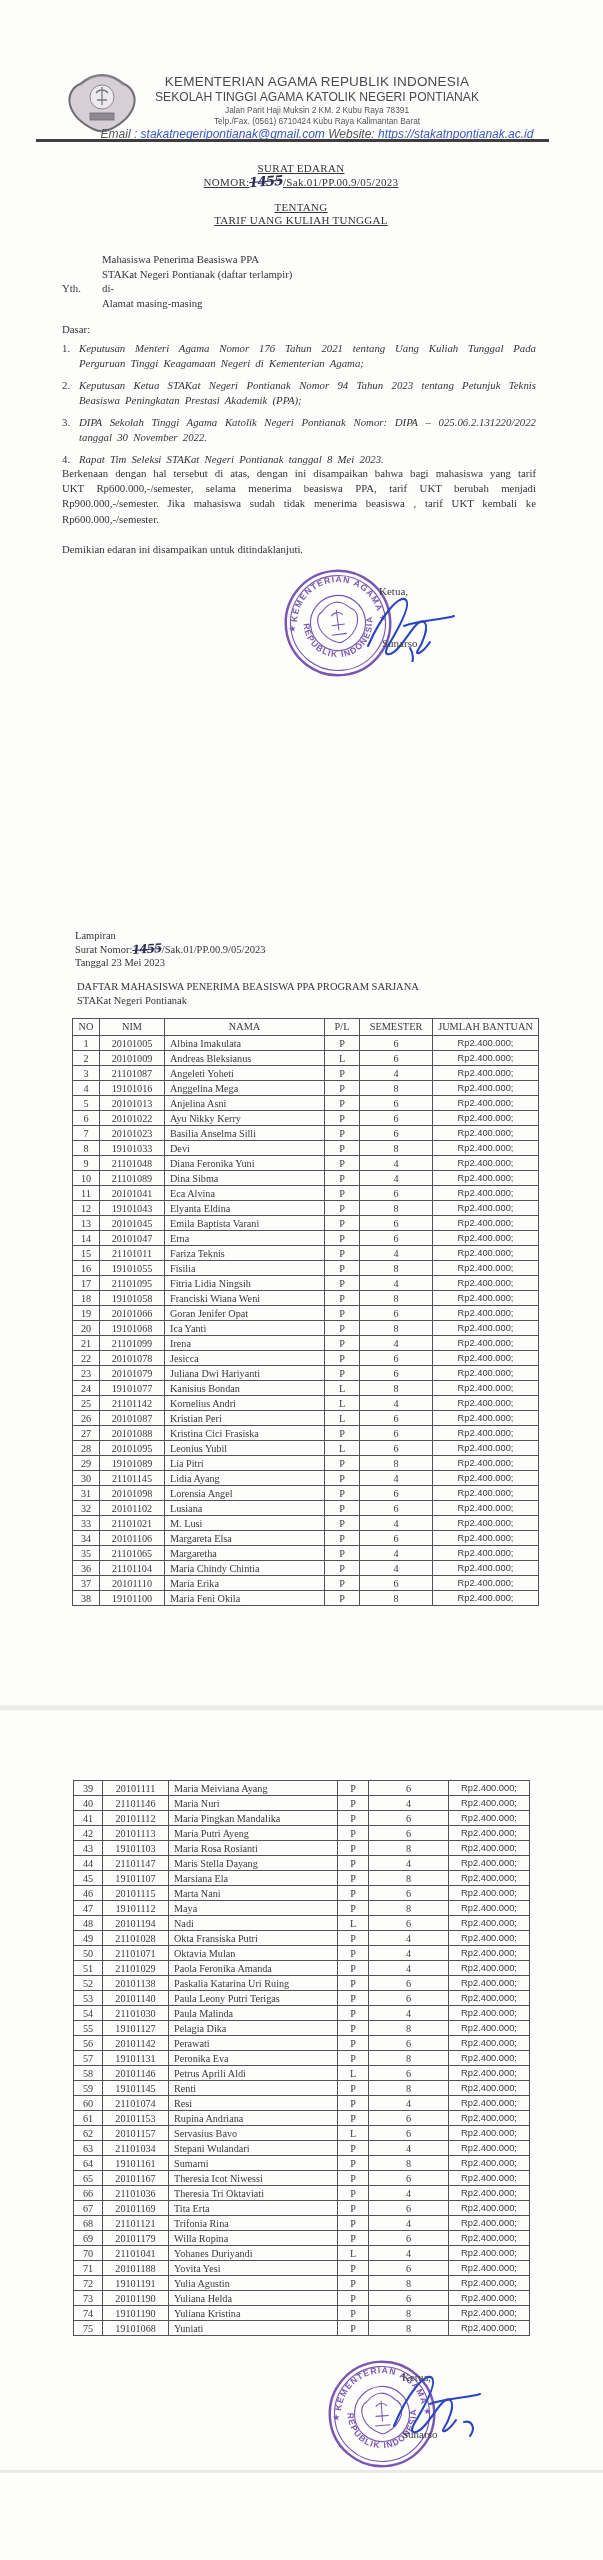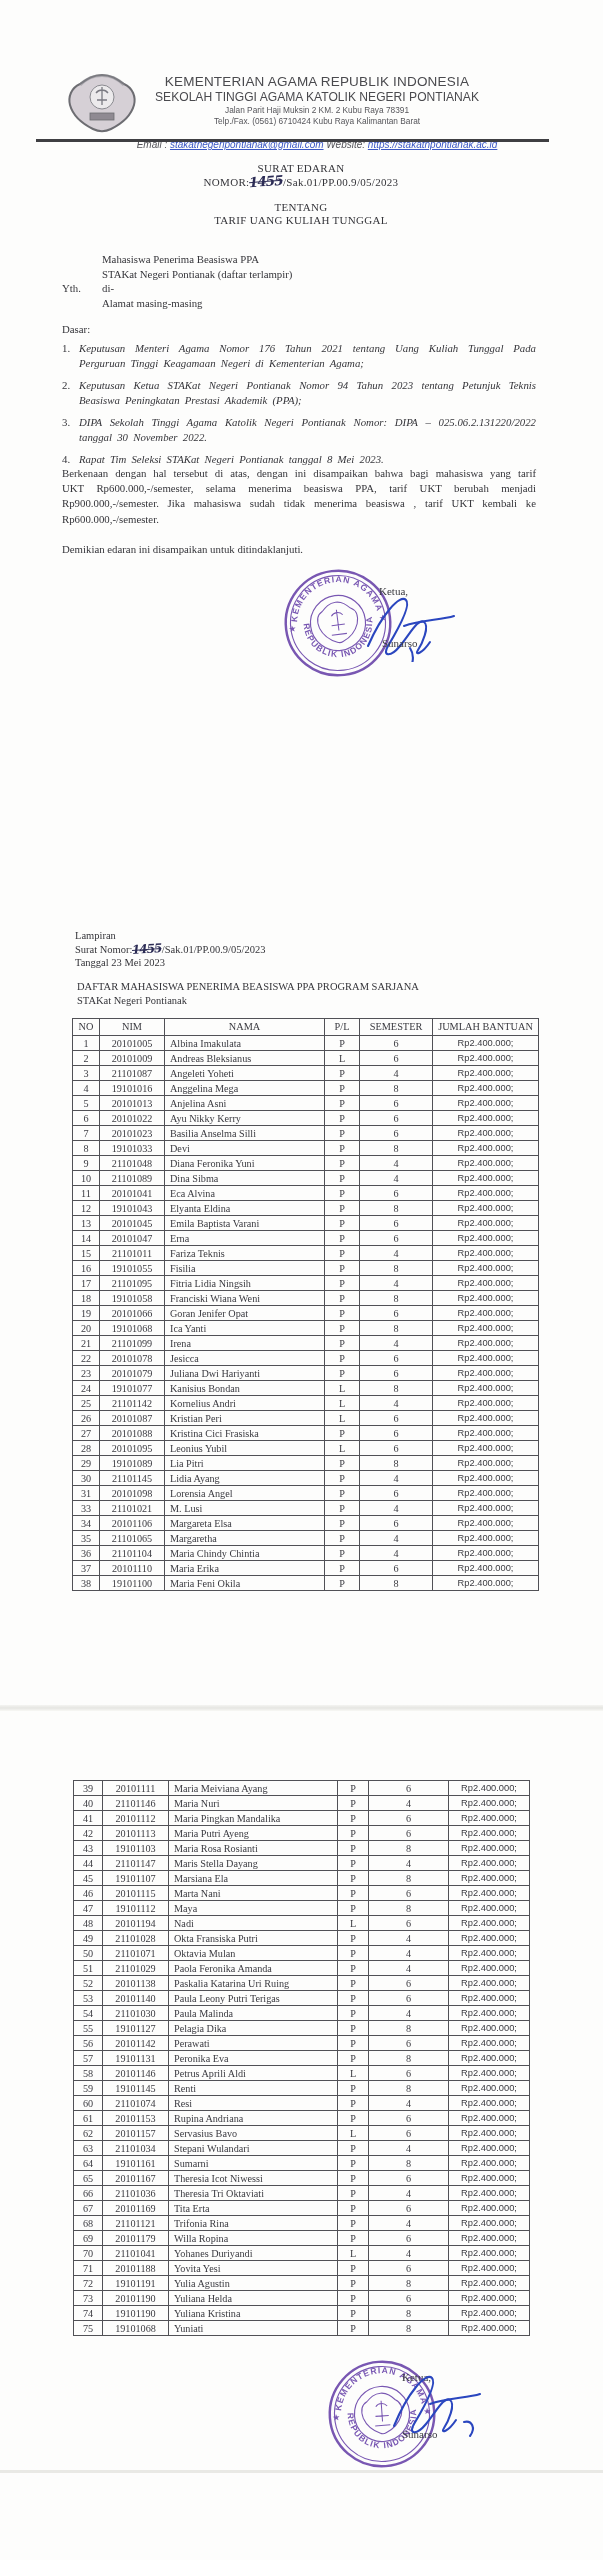--- a/index.html
+++ b/index.html
@@ -6,27 +6,27 @@
   .page{position:relative;width:603px;height:2560px;background:#fdfdfc;overflow:hidden;
         font-family:"Liberation Serif",serif;color:#35353a;}
 
   .abs{position:absolute;}
 
   
   .letterhead-text{top:74px;left:100px;width:434px;text-align:center;}
   .lh1{font-family:"Liberation Sans",sans-serif;font-size:13.5px;letter-spacing:.2px;color:#4a4a4e;white-space:nowrap;}
   .lh2{font-family:"Liberation Sans",sans-serif;font-size:12.1px;color:#4a4a4e;white-space:nowrap;margin-top:1px;}
   .lh3,.lh4{font-family:"Liberation Sans",sans-serif;font-size:8.3px;color:#55555a;margin-top:1px;white-space:nowrap;text-align:center;}
-  .lh5{font-family:"Liberation Sans",sans-serif;font-style:italic;font-size:10px;color:#55555a;margin-top:13px;white-space:nowrap;}
+  .lh5{font-family:"Liberation Sans",sans-serif;font-style:italic;font-size:12px;color:#55555a;margin-top:1px;white-space:nowrap;}
   .lh5 a{color:#3b57c4;text-decoration:underline;}
   .logo-box{top:73px;left:66px;width:72px;height:62px;}
   .rule{top:139px;left:36px;width:513px;height:3px;background:#3f3f42;}
 
   
-  .title-block{top:162px;left:62px;width:478px;text-align:center;font-size:11px;line-height:13px;letter-spacing:.3px;}
+  .title-block{top:162px;left:62px;width:478px;text-align:center;font-size:11px;line-height:13px;letter-spacing:.3px;text-decoration:underline;}
   .title-gap{margin-top:12px;}
   .hand{font-family:"DejaVu Serif",serif;font-style:italic;font-weight:bold;font-size:13.5px;
         color:#2c2c55;display:inline-block;transform:rotate(-4deg);letter-spacing:-1px;
         text-decoration:line-through;}
 
   
   .addressee{top:252px;left:62px;width:472px;font-size:10.8px;line-height:14.6px;display:flex;}
   .yth{width:40px;flex:none;margin-top:29px;}
   .dasar-label{top:323px;left:62px;font-size:10.8px;text-align:right;}
   .dasar-list{top:341px;left:62px;width:474px;}
@@ -437,20 +437,28 @@
           </tr>
           <tr>
             <td class="c0">31</td>
             <td class="c1">20101098</td>
             <td class="c2">Lorensia Angel</td>
             <td class="c3">P</td>
             <td class="c4">6</td>
             <td class="c5">Rp2.400.000;</td>
           </tr>
           <tr>
+            <td class="c0">32</td>
+            <td class="c1">20101102</td>
+            <td class="c2">Lusiana</td>
+            <td class="c3">P</td>
+            <td class="c4">6</td>
+            <td class="c5">Rp2.400.000;</td>
+          </tr>
+          <tr>
             <td class="c0">33</td>
             <td class="c1">21101021</td>
             <td class="c2">M. Lusi</td>
             <td class="c3">P</td>
             <td class="c4">4</td>
             <td class="c5">Rp2.400.000;</td>
           </tr>
           <tr>
             <td class="c0">34</td>
             <td class="c1">20101106</td>

